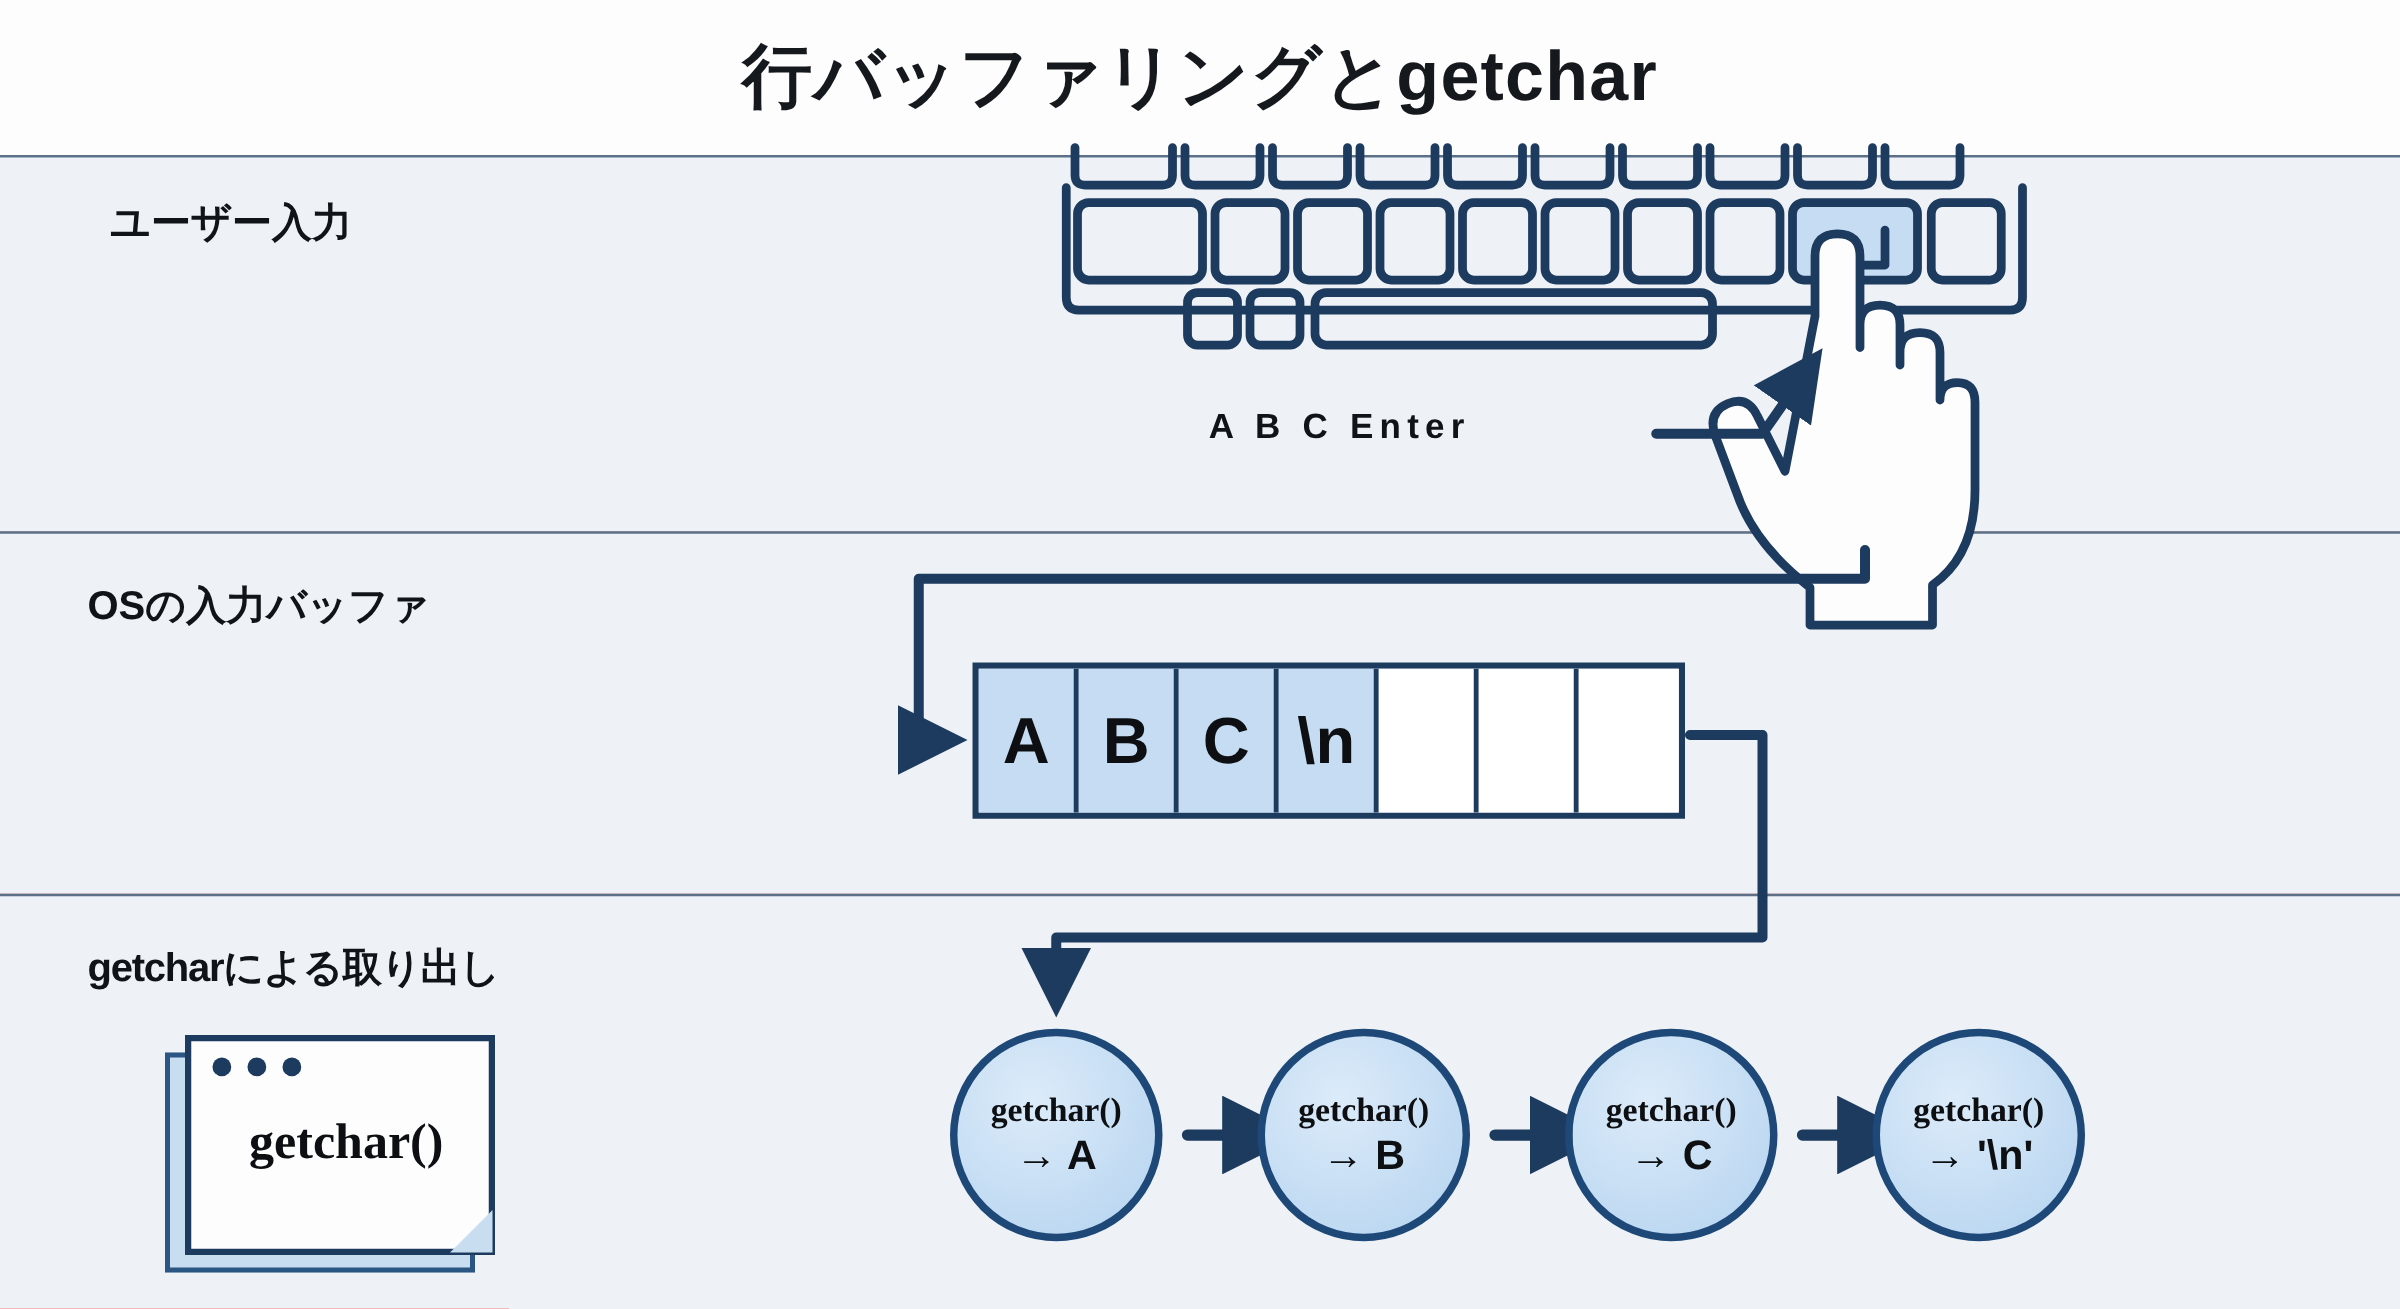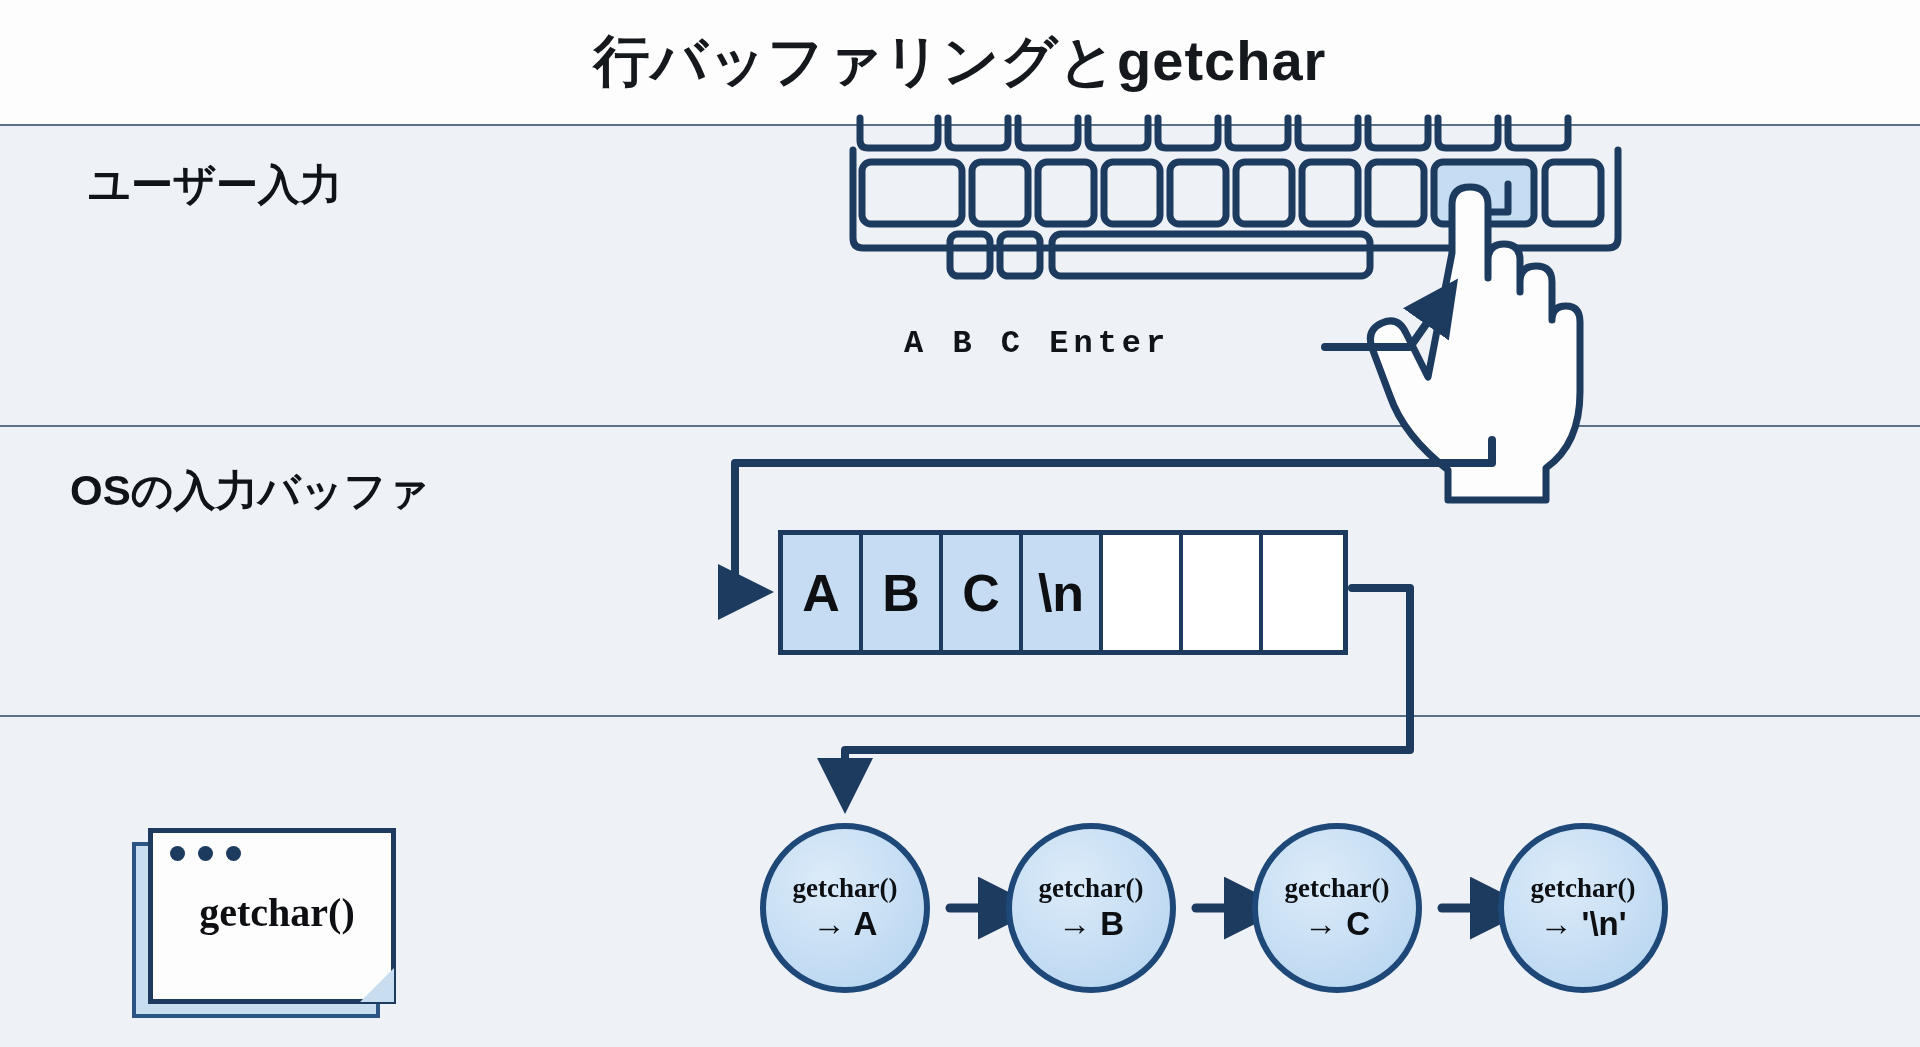--- a/index.html
+++ b/index.html
@@ -51,21 +51,21 @@
     font-weight: bold;
     color: #15181c;
     letter-spacing: 1px;
     line-height: 78px;
     font-family: "Liberation Sans", "DejaVu Sans", sans-serif;
   }
 
   
   .section-label {
     position: absolute;
-    font-size: 42px;
+    font-size: 32px;
     font-weight: bold;
     color: #101317;
     white-space: nowrap;
     font-family: "Liberation Sans", "DejaVu Sans", sans-serif;
   }
   #label-user    { top: 157px; left: 88px; }
   #label-buffer  { top: 463px; left: 70px; text-align: right; }
   #label-getchar { top: 753px; left: 70px; letter-spacing: -1px;}
 
   
@@ -101,27 +101,27 @@
     background: #ffffff;
     font-family: "Liberation Sans", "DejaVu Sans", sans-serif;
   }
   .buffer-cell.filled { background: #c5dcf2; }
   .buffer-cell:last-child { border-right: none; }
 
   
   #abc-enter-label {
     position: absolute;
     top: 325px;
-    left: 904px;
-    font-size: 32px;
+    left: 967px;
+    font-size: 28px;
     font-weight: bold;
     color: #101317;
     letter-spacing: 5px;
     white-space: nowrap;
-    font-family: Liberation Mono, monospace;
+    font-family: Liberation Sans, sans-serif;
   }
 
   
   #getchar-card-wrap {
     position: absolute;
     top: 828px;
     left: 148px;
     width: 248px;
     height: 180px;
   }
@@ -215,20 +215,21 @@
   <div class="band" id="band-getchar"></div>
 
   <div class="divider" id="div-1"></div>
   <div class="divider" id="div-2"></div>
   <div class="divider" id="div-3"></div>
 
   <div id="page-title">行バッファリングとgetchar</div>
 
   <div class="section-label" id="label-user">ユーザー入力</div>
   <div class="section-label" id="label-buffer">OSの入力バッファ</div>
+  <div class="section-label" id="label-getchar">getcharによる取り出し</div>
 
   <svg class="layer" id="keyboard-layer" viewBox="0 0 1920 1047">
     <g fill="none" stroke="#1d3a5f" stroke-width="7" stroke-linejoin="round" stroke-linecap="round">
 
       <g>
         <path d="M860 118 L860 140 Q860 148 868 148 L930 148 Q938 148 938 140 L938 118"></path>
         <path d="M948 118 L948 140 Q948 148 956 148 L1000 148 Q1008 148 1008 140 L1008 118"></path>
         <path d="M1018 118 L1018 140 Q1018 148 1026 148 L1070 148 Q1078 148 1078 140 L1078 118"></path>
         <path d="M1088 118 L1088 140 Q1088 148 1096 148 L1140 148 Q1148 148 1148 140 L1148 118"></path>
         <path d="M1158 118 L1158 140 Q1158 148 1166 148 L1210 148 Q1218 148 1218 140 L1218 118"></path>

